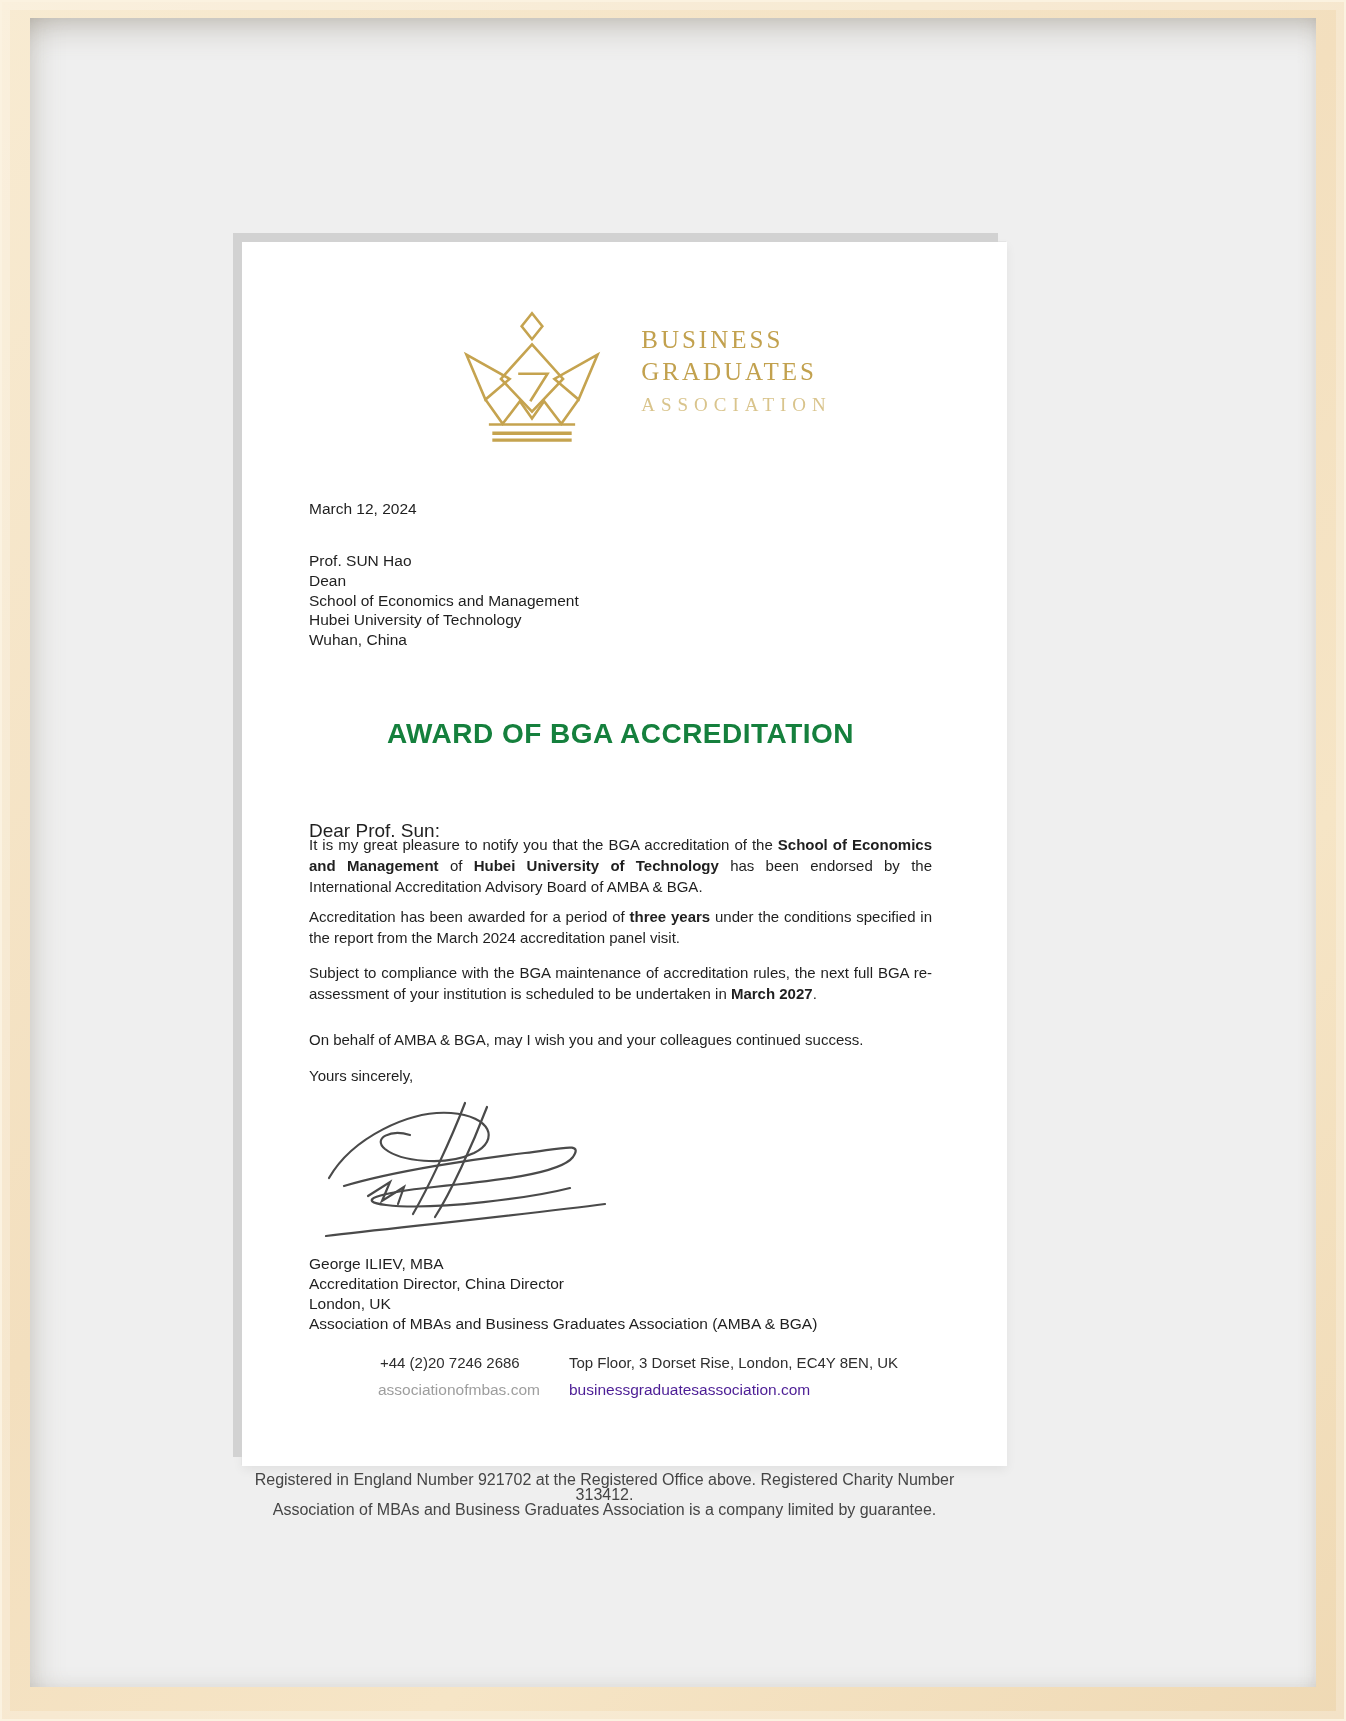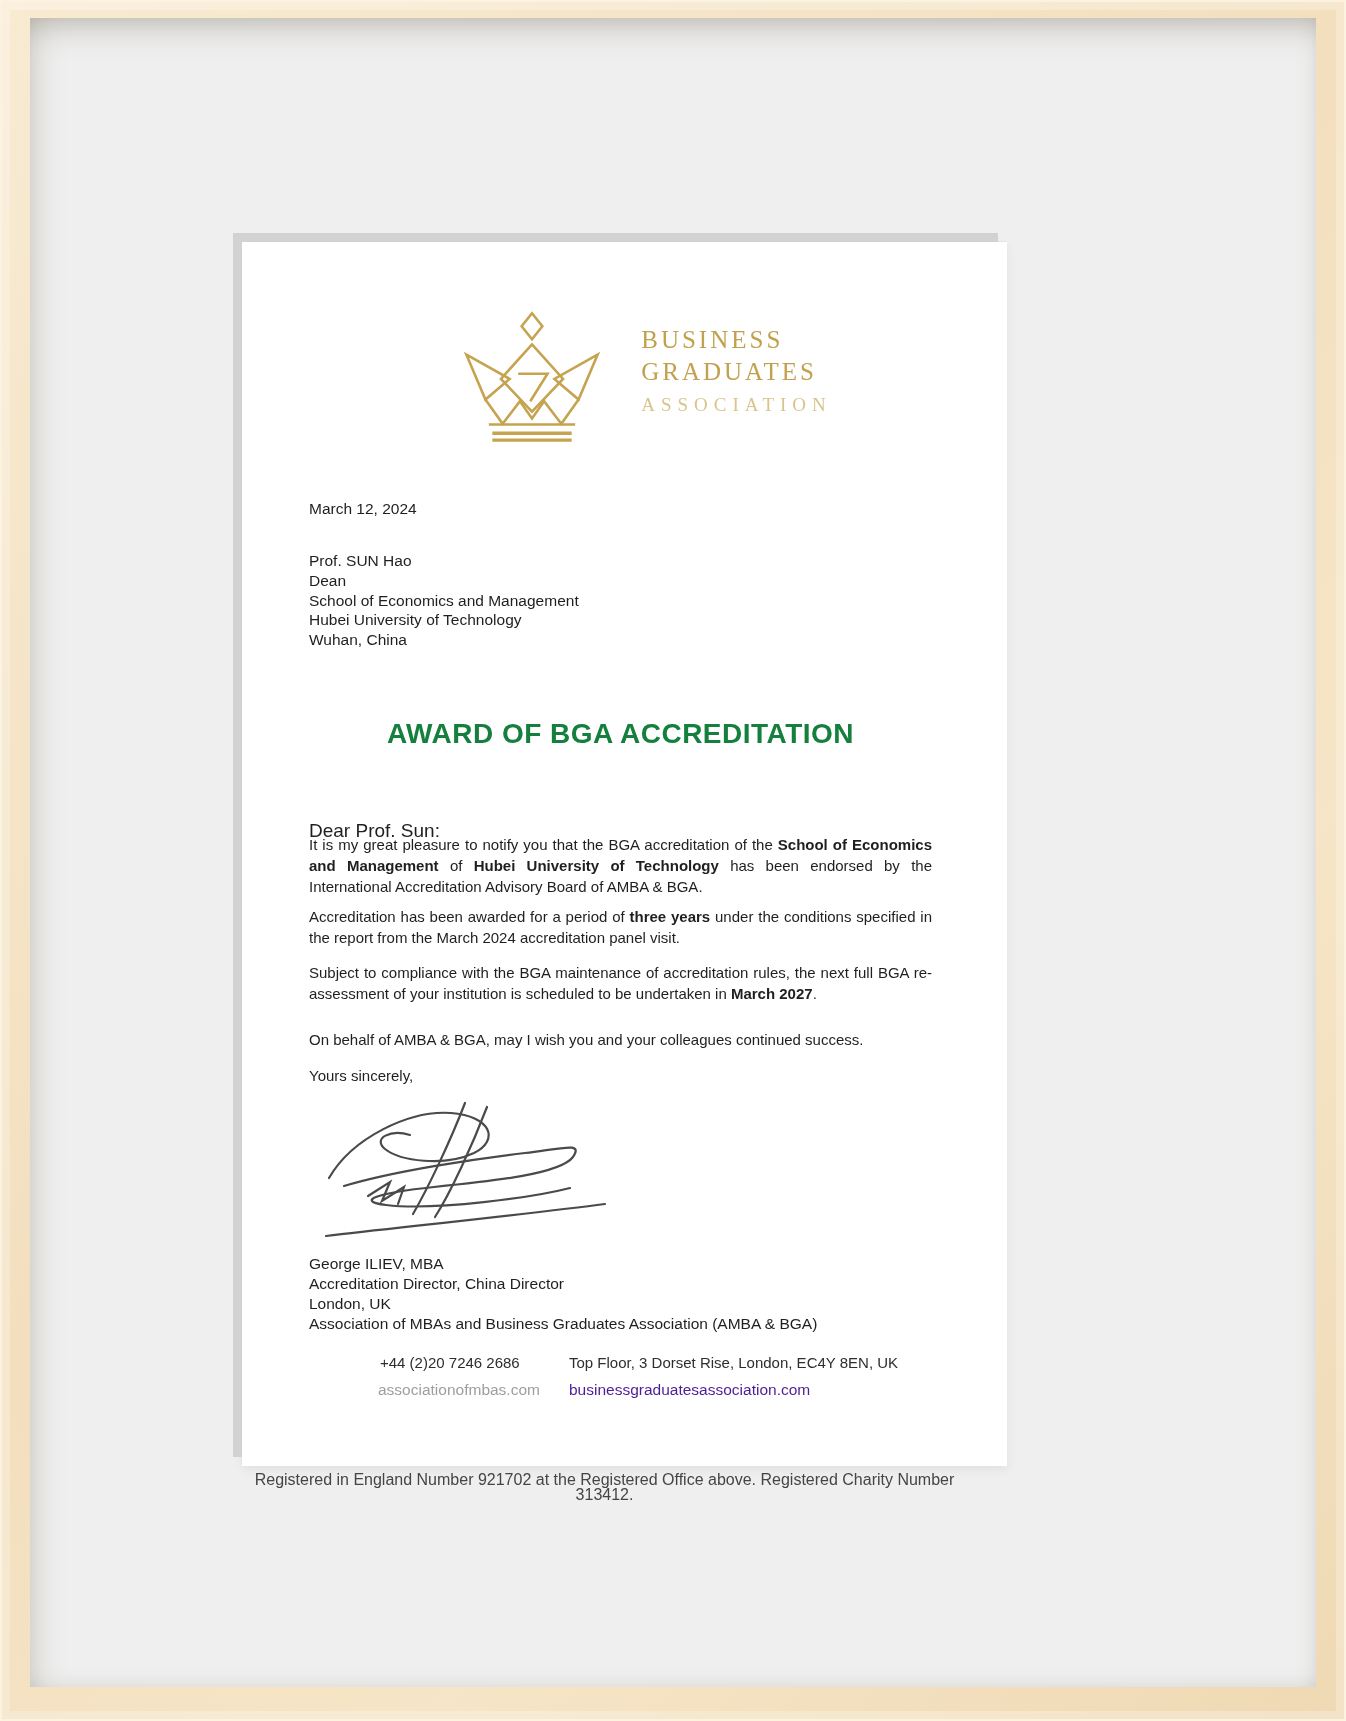--- a/index.html
+++ b/index.html
@@ -137,17 +137,18 @@
       <div class="abs footer-contact">
         <span class="footer-phone">+44 (2)20 7246 2686</span>
         <span class="footer-address">Top Floor, 3 Dorset Rise, London, EC4Y 8EN, UK</span>
       </div>
       <div class="abs footer-sites">
         <span class="site-gray">associationofmbas.com</span>
         <span class="site-gold">businessgraduatesassociation.com</span>
       </div>
       <div class="abs legal">
         <div>Registered in England Number 921702 at the Registered Office above. Registered Charity Number 313412.</div>
+        <div>Association of MBAs and Business Graduates Association is a company limited by guarantee.</div>
       </div>
 
     </div>
   </div>
 </div>
 
 </body></html>

